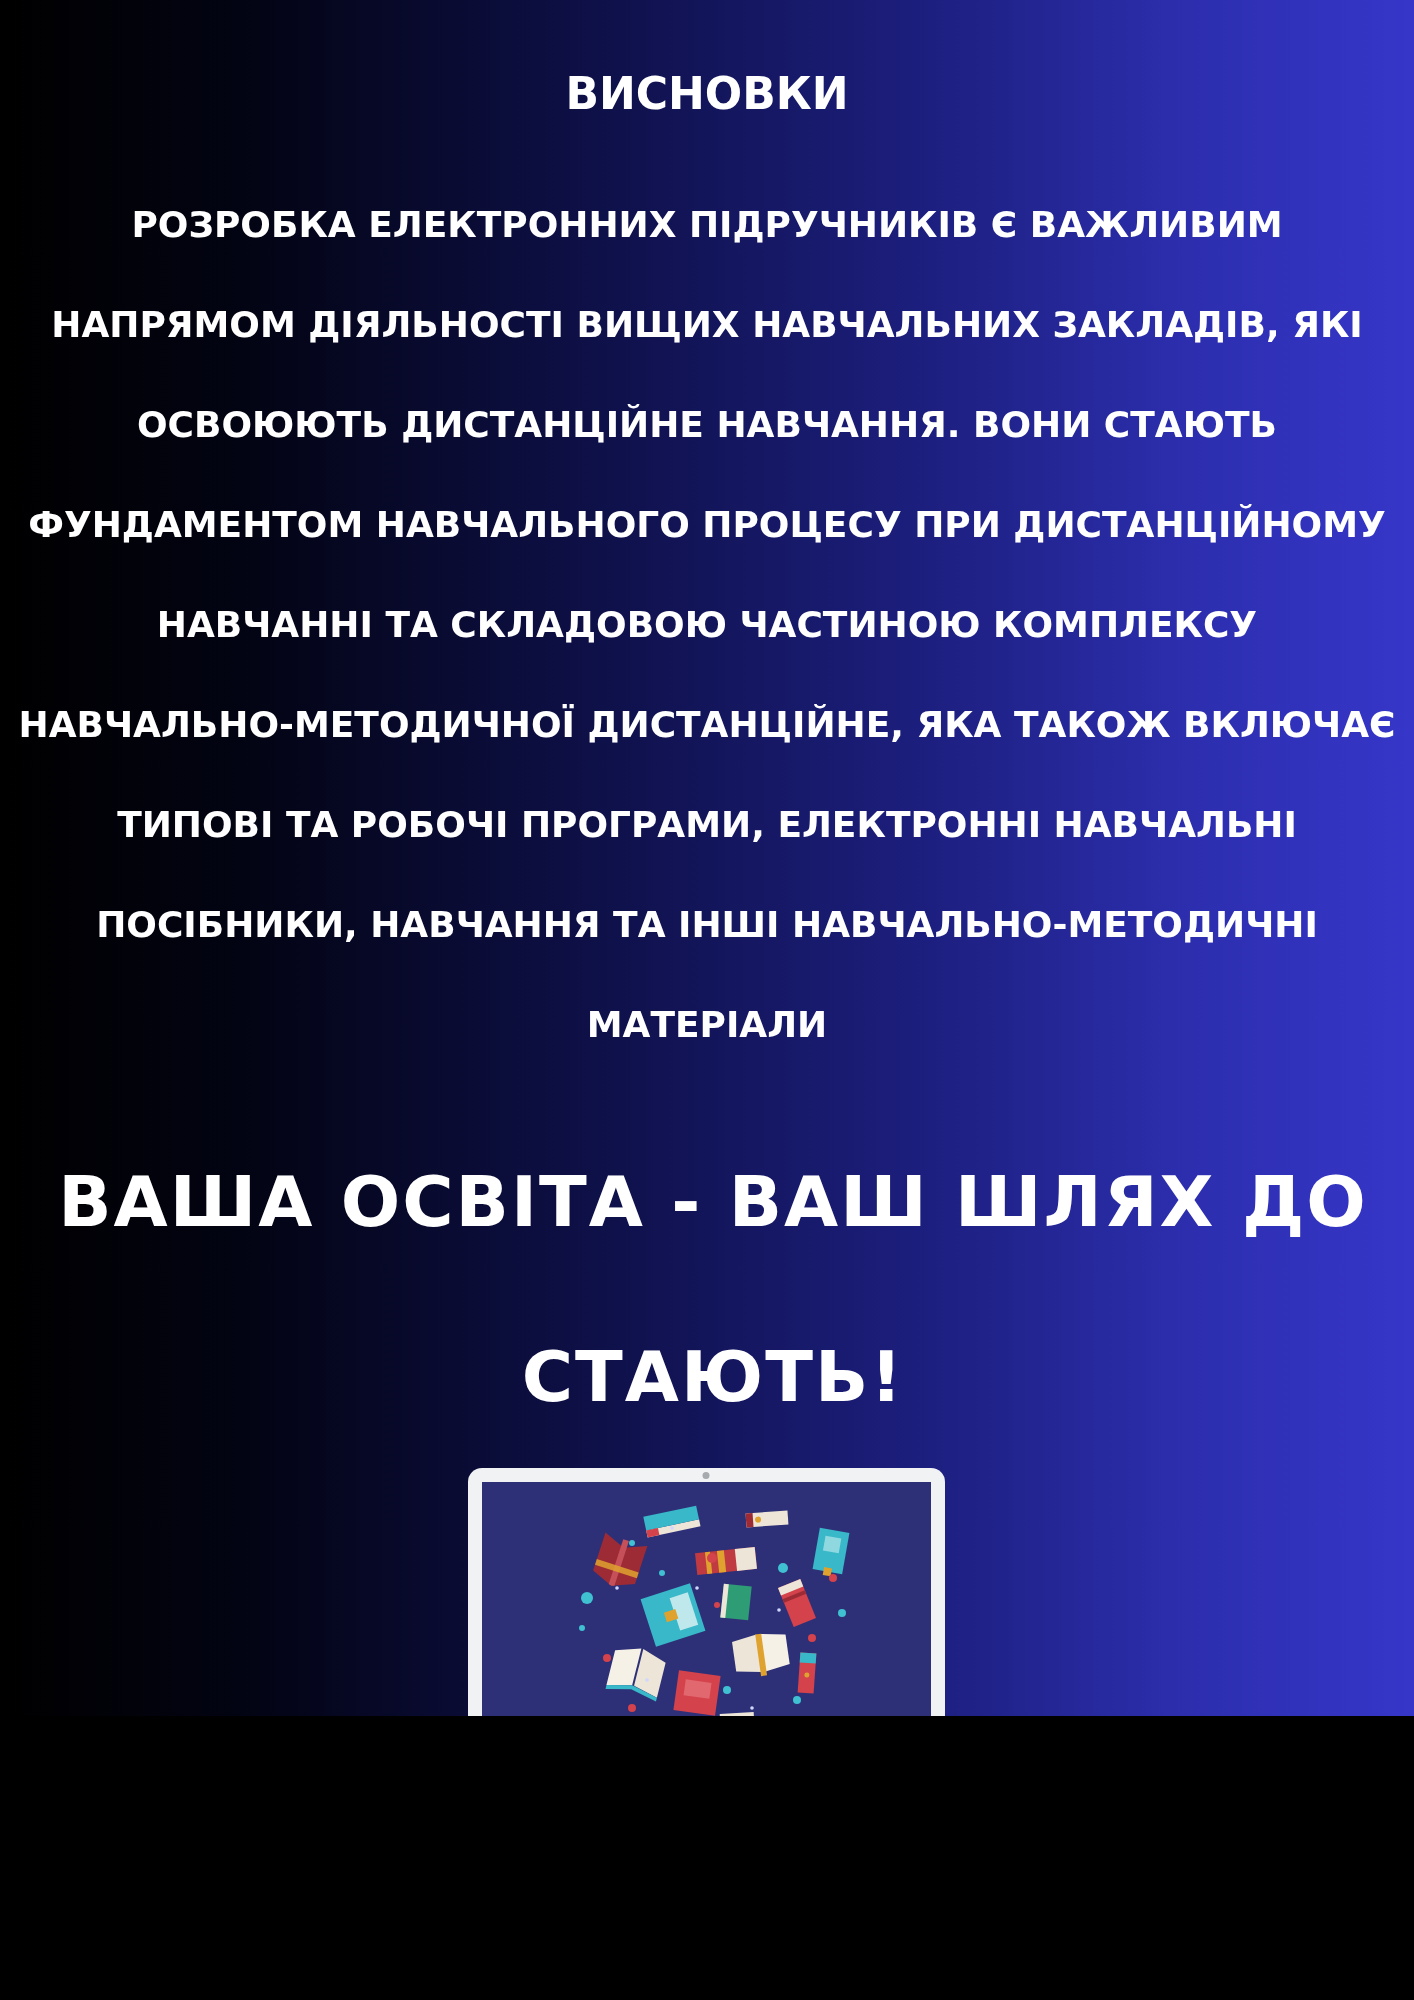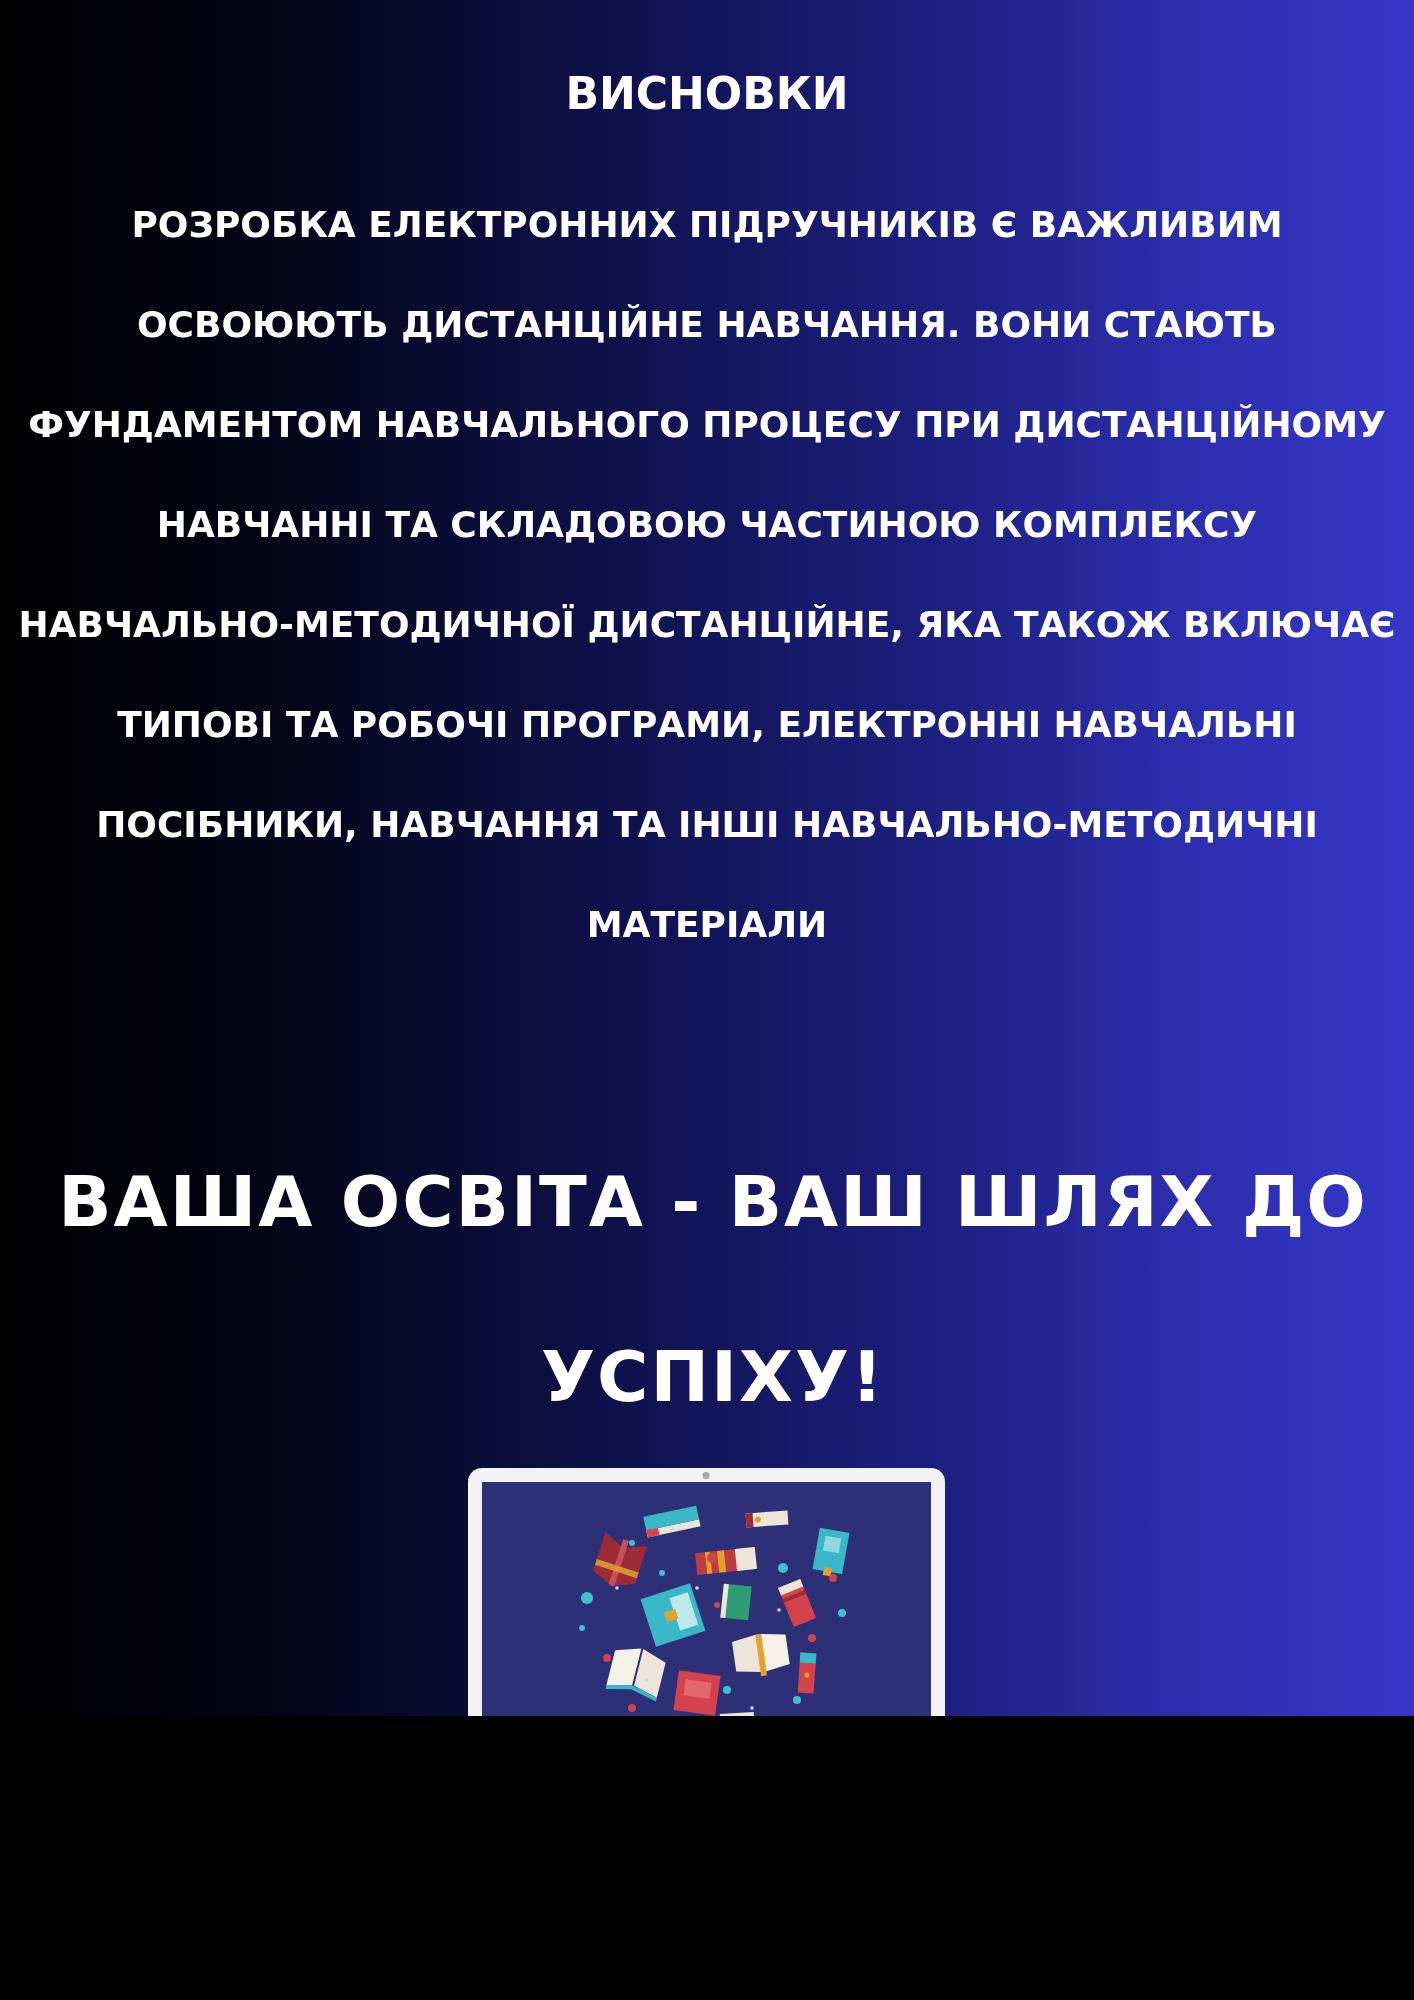--- a/index.html
+++ b/index.html
@@ -64,32 +64,33 @@
 </style>
 </head>
 <body>
 
 <div class="slide">
 
   <div class="title">ВИСНОВКИ</div>
 
   <div class="paragraph">
     <div class="line">РОЗРОБКА ЕЛЕКТРОННИХ ПІДРУЧНИКІВ Є ВАЖЛИВИМ</div>
+    <div class="line">НАПРЯМОМ ДІЯЛЬНОСТІ ВИЩИХ НАВЧАЛЬНИХ ЗАКЛАДІВ, ЯКІ</div>
     <div class="line">ОСВОЮЮТЬ ДИСТАНЦІЙНЕ НАВЧАННЯ. ВОНИ СТАЮТЬ</div>
     <div class="line">ФУНДАМЕНТОМ НАВЧАЛЬНОГО ПРОЦЕСУ ПРИ ДИСТАНЦІЙНОМУ</div>
     <div class="line">НАВЧАННІ ТА СКЛАДОВОЮ ЧАСТИНОЮ КОМПЛЕКСУ</div>
     <div class="line">НАВЧАЛЬНО-МЕТОДИЧНОЇ ДИСТАНЦІЙНЕ, ЯКА ТАКОЖ ВКЛЮЧАЄ</div>
     <div class="line">ТИПОВІ ТА РОБОЧІ ПРОГРАМИ, ЕЛЕКТРОННІ НАВЧАЛЬНІ</div>
     <div class="line">ПОСІБНИКИ, НАВЧАННЯ ТА ІНШІ НАВЧАЛЬНО-МЕТОДИЧНІ</div>
     <div class="line">МАТЕРІАЛИ</div>
   </div>
 
   <div class="heading">
     <div class="hline">ВАША ОСВІТА - ВАШ ШЛЯХ ДО</div>
-    <div class="hline">УСПІХУ!</div>
+    <div class="hline">СТАЮТЬ!</div>
   </div>
 
   <div class="monitor-wrap">
     <svg width="480" height="412" viewBox="0 0 480 412" xmlns="http://www.w3.org/2000/svg">
 
       <rect x="1" y="0" width="477" height="352" rx="14" fill="#f1f2f4"></rect>
       <circle cx="239" cy="7.5" r="3.5" fill="#a6a9ad"></circle>
 
       <rect x="15" y="14" width="449" height="285" fill="#2e3077"></rect>
 

